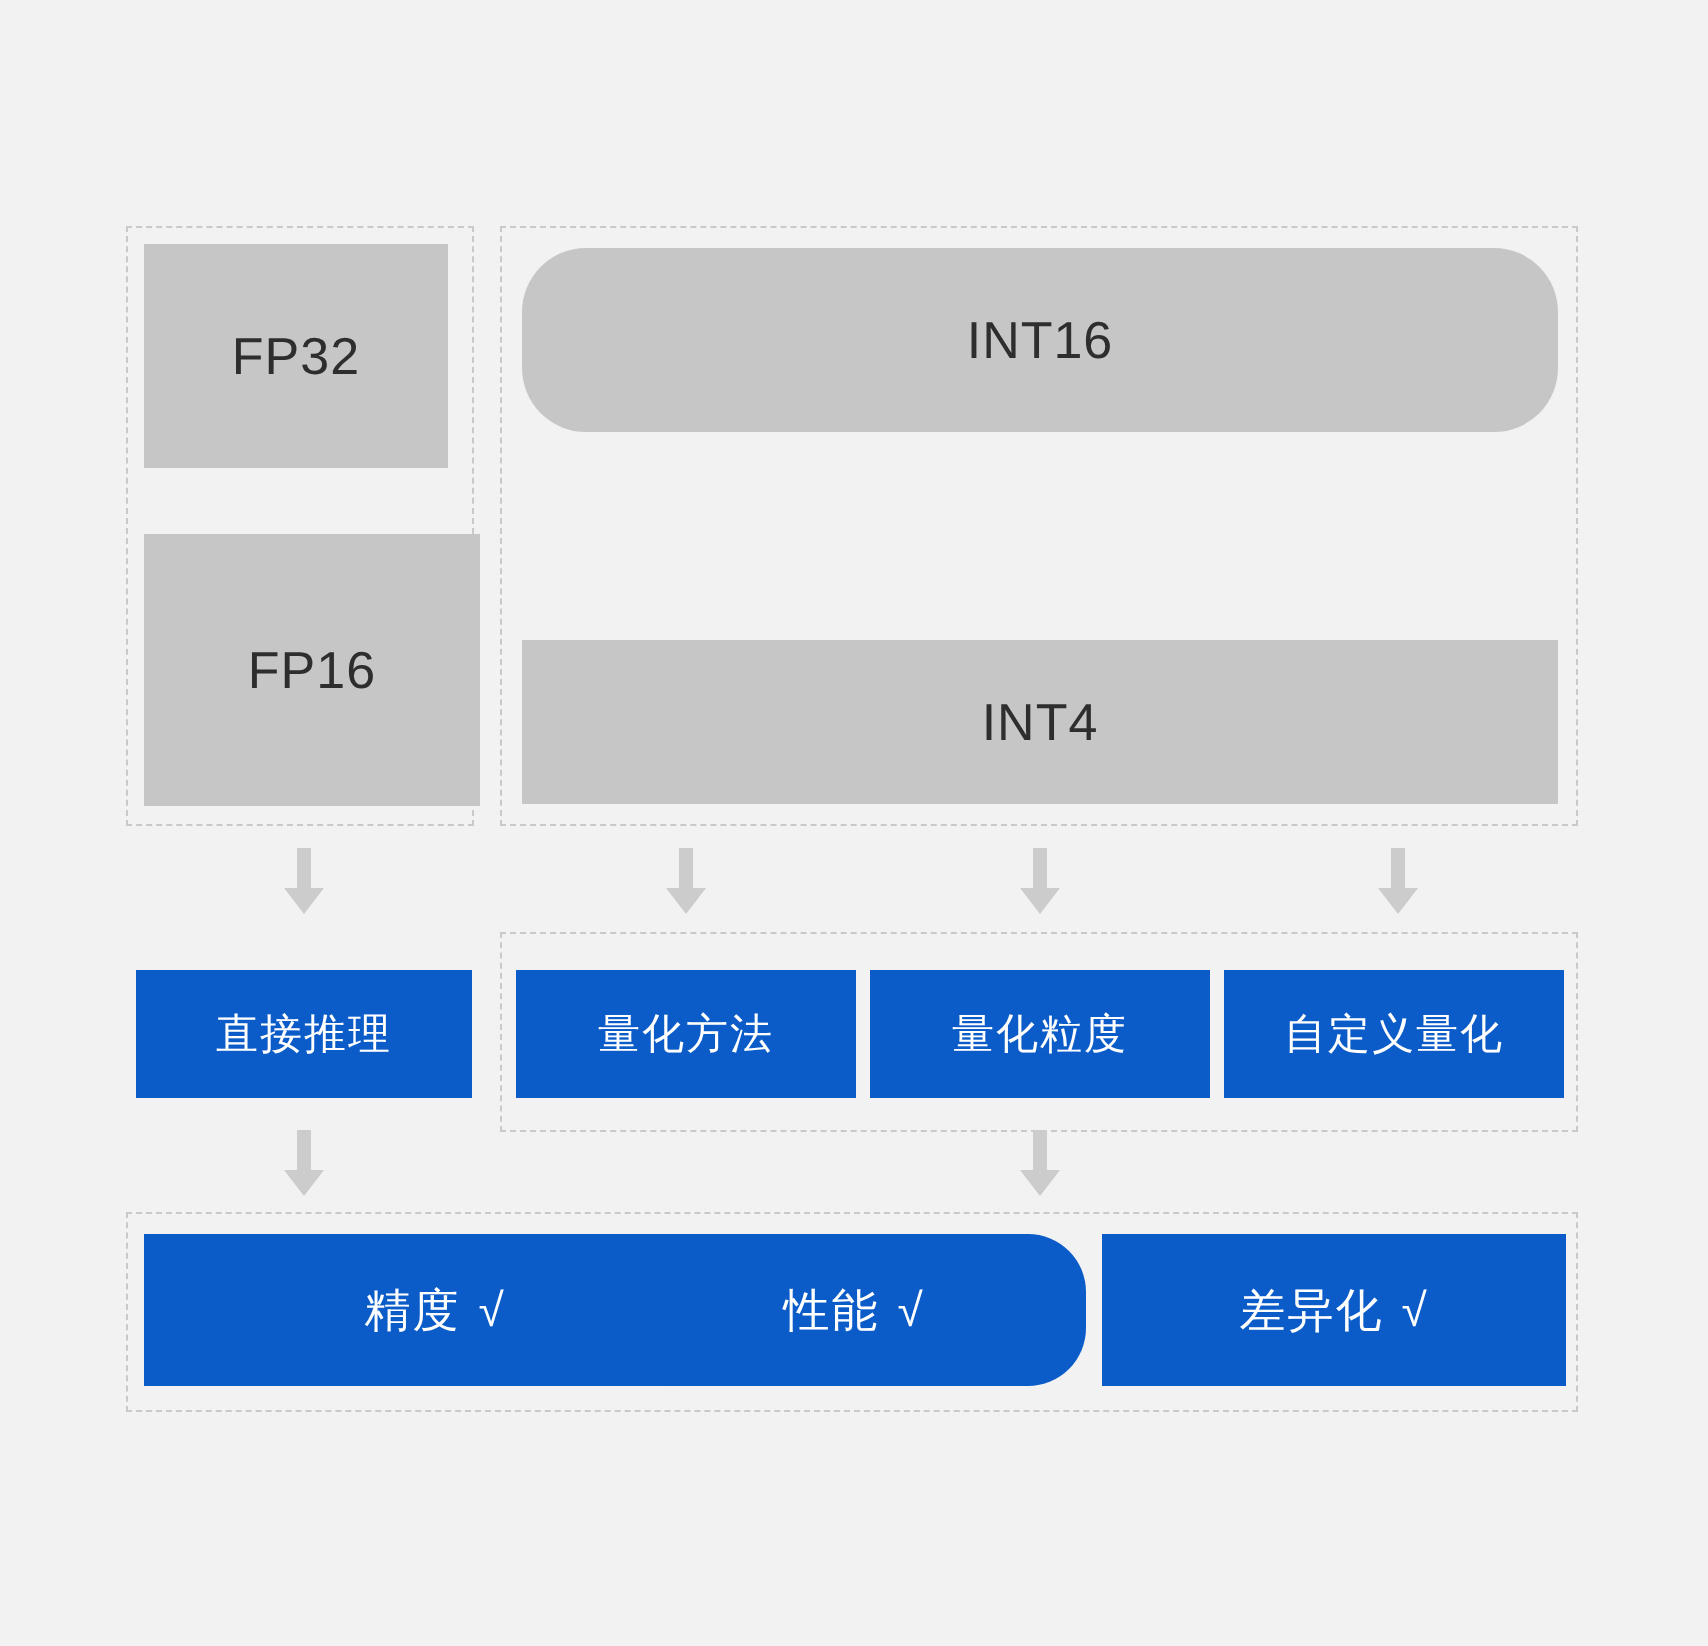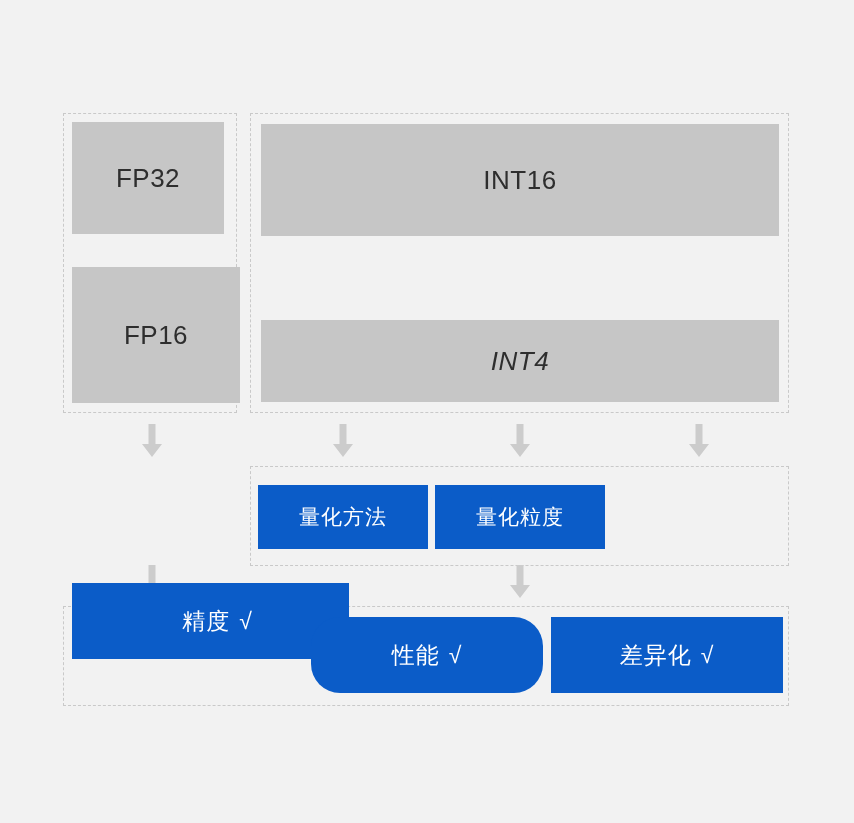--- a/index.html
+++ b/index.html
@@ -83,26 +83,26 @@
   <div class="gbox" style="left:72px; top:122px; width:152px; height:112px;">
     <span>FP32</span>
   </div>
 
   <div class="gbox" style="left:72px; top:267px; width:168px; height:136px;">
     <span>FP16</span>
   </div>
 
   <div class="dashed" style="left:250px; top:113px; width:539px; height:300px;"></div>
 
-  <div class="gbox" style="left:261px; top:124px; width:518px; height:112px;">
+  <div class="gbox" style="left:261px; top:124px; width:518px; height:92px;border-radius:32px;">
     <span>INT16</span>
   </div>
 
 
-  <div class="gbox" style="left:261px; top:320px; width:518px; height:82px;font-style:italic;">
+  <div class="gbox" style="left:261px; top:320px; width:518px; height:82px;">
     <span>INT4</span>
   </div>
 
   <div class="arrow" style="left:141px; top:424px;">
     <svg width="22" height="34" viewBox="0 0 22 34" xmlns="http://www.w3.org/2000/svg">
       <path d="M7.5 0 H14.5 V20 H21 L11 33 L1 20 H7.5 Z" fill="#cccccc"></path>
     </svg>
   </div>
   <div class="arrow" style="left:332px; top:424px;">
     <svg width="22" height="34" viewBox="0 0 22 34" xmlns="http://www.w3.org/2000/svg">
@@ -113,46 +113,52 @@
     <svg width="22" height="34" viewBox="0 0 22 34" xmlns="http://www.w3.org/2000/svg">
       <path d="M7.5 0 H14.5 V20 H21 L11 33 L1 20 H7.5 Z" fill="#cccccc"></path>
     </svg>
   </div>
   <div class="arrow" style="left:688px; top:424px;">
     <svg width="22" height="34" viewBox="0 0 22 34" xmlns="http://www.w3.org/2000/svg">
       <path d="M7.5 0 H14.5 V20 H21 L11 33 L1 20 H7.5 Z" fill="#cccccc"></path>
     </svg>
   </div>
 
+  <div class="bbox" style="left:68px; top:485px; width:168px; height:64px;">
+    <span>直接推理</span>
+  </div>
 
   <div class="dashed" style="left:250px; top:466px; width:539px; height:100px;"></div>
 
   <div class="bbox" style="left:258px; top:485px; width:170px; height:64px;align-items:center;">
     <span>量化方法</span>
   </div>
 
   <div class="bbox" style="left:435px; top:485px; width:170px; height:64px;">
     <span>量化粒度</span>
   </div>
 
+  <div class="bbox" style="left:612px; top:485px; width:170px; height:64px;">
+    <span>自定义量化</span>
+  </div>
 
   <div class="arrow" style="left:141px; top:565px;">
     <svg width="22" height="34" viewBox="0 0 22 34" xmlns="http://www.w3.org/2000/svg">
       <path d="M7.5 0 H14.5 V20 H21 L11 33 L1 20 H7.5 Z" fill="#cccccc"></path>
     </svg>
   </div>
   <div class="arrow" style="left:509px; top:565px;">
     <svg width="22" height="34" viewBox="0 0 22 34" xmlns="http://www.w3.org/2000/svg">
       <path d="M7.5 0 H14.5 V20 H21 L11 33 L1 20 H7.5 Z" fill="#cccccc"></path>
     </svg>
   </div>
 
   <div class="dashed" style="left:63px; top:606px; width:726px; height:100px;"></div>
 
-  <div class="bbox tall" style="left:72px; top:583px; width:277px; height:76px;padding-left:14px;">
+  <div class="bbox tall" style="left:72px; top:617px; width:277px; height:76px;padding-left:14px;">
     <span>精度</span>
     <span class="chk">√</span>
   </div>
 
   <div class="bbox tall" style="left:311px; top:617px; width:232px; height:76px;border-radius:29px;">
     <span>性能</span>
     <span class="chk">√</span>
   </div>
 
   <div class="bbox tall" style="left:551px; top:617px; width:232px; height:76px;text-align:right;">

